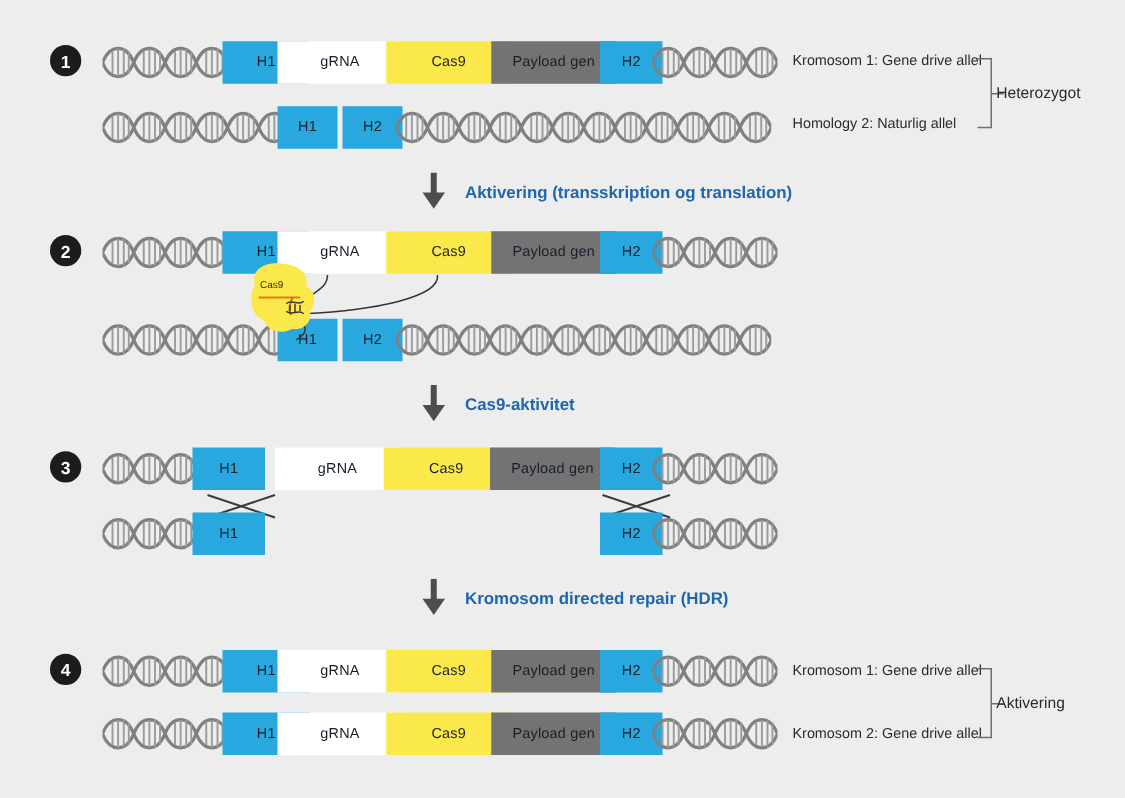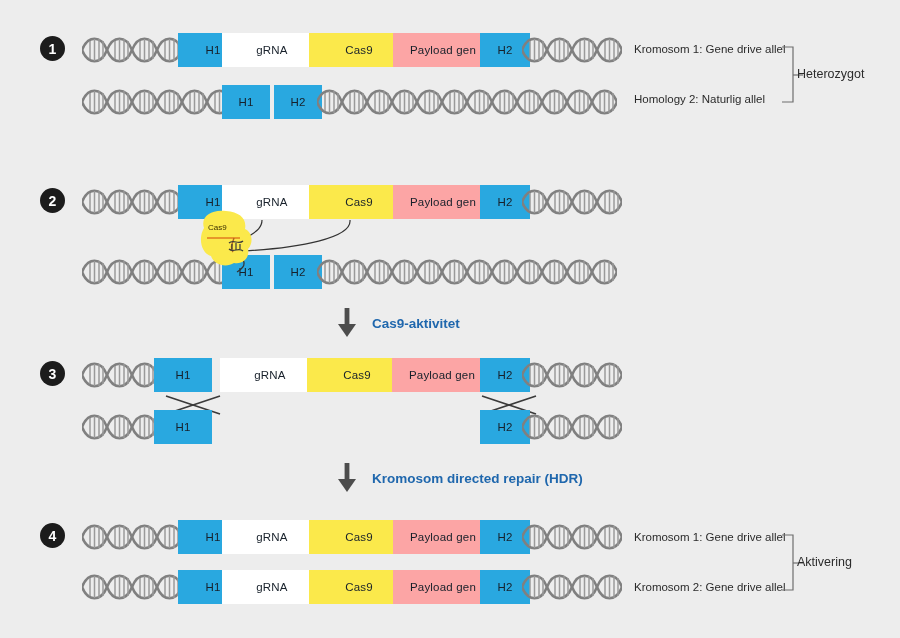--- a/index.html
+++ b/index.html
@@ -32,21 +32,21 @@
   .gene{
     position:absolute;top:0;height:34px;
     display:flex;align-items:center;justify-content:center;
     font-size:11.5px;color:#17202a;
     box-sizing:border-box;
     letter-spacing:.2px;
   }
   .gene.blue{background:#29a8e0;}
   .gene.orange{background:#ffffff;}
   .gene.yellow{background:#fbe94b;}
-  .gene.green{background:#fca5a5;}
+  .gene.green{background:#737373;}
 
   
   .transition{position:absolute;display:flex;align-items:center;gap:14px;}
   .arrow-icon{width:22px;height:30px;display:block;}
   .trans-label{
     color:#1f67ad;font-weight:bold;font-size:13.5px;
     white-space:nowrap;
   }
 
   
@@ -230,20 +230,27 @@
     <div class="anno" style="left:634px;top:93px;">Homology 2: Naturlig allel</div>
     <div class="bracket" style="left:780px;top:44px;">
       <svg width="24" height="62" viewBox="0 0 24 62" fill="none" stroke="#6e6e6e" stroke-width="1.2">
         <path d="M2 3 L13 3 L13 58 L2 58"></path>
           <path d="M13 31 L23 31"></path>
       </svg>
     </div>
     <div class="zyg" style="left:797px;top:67px;">Heterozygot</div>
   </div>
 
+  <div class="transition" style="left:336px;top:138px;">
+    <svg class="arrow-icon" viewBox="0 0 22 30">
+      <rect x="8.6" y="0" width="4.8" height="17" fill="#4d4d4d"></rect>
+      <path d="M2 16 L20 16 L11 29 Z" fill="#4d4d4d"></path>
+    </svg>
+    <div class="trans-label">Aktivering (transskription og translation)</div>
+  </div>
 
   <div class="step">
     <div class="badge" style="left:40px;top:188px;">2</div>
 
     <div class="strand" style="left:82px;top:185px;width:540px;">
       <div class="dna" style="left:0px;width:100px;">
         <svg width="100" height="34" viewBox="0 0 100 34">
             <g fill="none" stroke="#808080" stroke-width="2.6">
           <path d="M0 17 C 6 2, 19 2, 25 17 C 31 32, 44 32, 50 17 C 56 2, 69 2, 75 17 C 81 32, 94 32, 100 17"></path>
           <path d="M0 17 C 6 32, 19 32, 25 17 C 31 2, 44 2, 50 17 C 56 32, 69 32, 75 17 C 81 2, 94 2, 100 17"></path>

